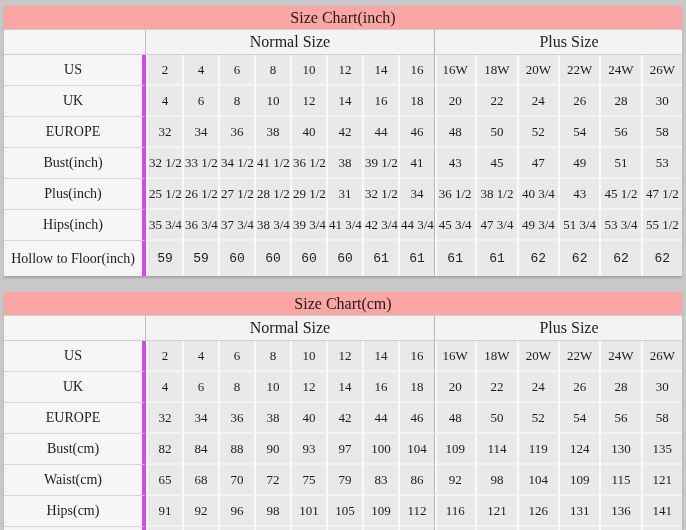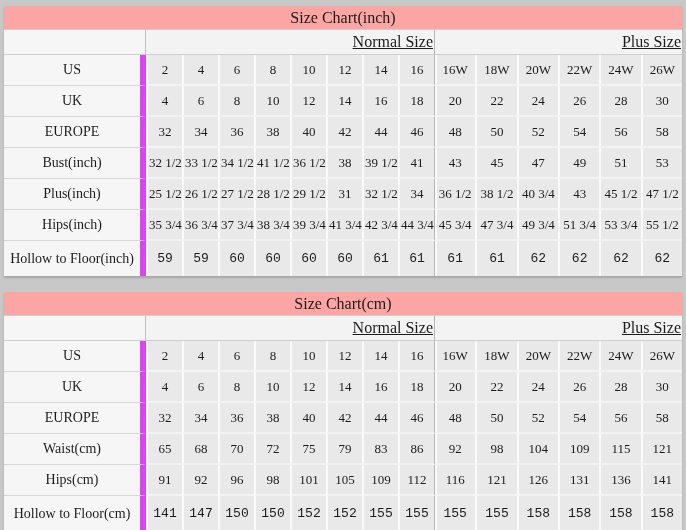--- a/index.html
+++ b/index.html
@@ -40,31 +40,30 @@
     text-align: center;
     font-size: 16px;
   }
   .group-row td { height: 22px; border-bottom: 1px solid #cfcfcf; }
   .group-row .spacer {
     background: #f6f6f6;
     border-right: 1px solid #bdbdbd;
   }
   .group {
     background: #f3f3f3;
-    text-align: right;
+    text-align: center;
     font-size: 16px;
-    text-decoration: underline;
   }
   .group.plus-divider { border-left: 1px solid #b5b5b5; padding-left: 22px; }
 
   .data-row td { height: 27px; }
   .data-row:last-child td { height: 33px; }
   .data-row .label {
     background: #f6f6f6;
-    border-right: 6px solid #d946ef;
+    border-right: 4px solid #d946ef;
     border-bottom: 1px solid #d6d6d6;
     text-align: center;
     font-size: 14px;
   }
   .data-row:last-child .label { border-bottom: none; }
   .cell {
     background: #e9e9e9;
     border-left: 2px solid #fafafa;
     border-bottom: 2px solid #f3f3f3;
     text-align: center;
@@ -302,20 +301,37 @@
           <td class="cell">44</td>
           <td class="cell">46</td>
           <td class="cell plus-first">48</td>
           <td class="cell">50</td>
           <td class="cell">52</td>
           <td class="cell">54</td>
           <td class="cell">56</td>
           <td class="cell">58</td>
         </tr>
         <tr class="data-row">
+          <td class="label">Bust(cm)</td>
+          <td class="cell">82</td>
+          <td class="cell">84</td>
+          <td class="cell">88</td>
+          <td class="cell">90</td>
+          <td class="cell">93</td>
+          <td class="cell">97</td>
+          <td class="cell">100</td>
+          <td class="cell">104</td>
+          <td class="cell plus-first">109</td>
+          <td class="cell">114</td>
+          <td class="cell">119</td>
+          <td class="cell">124</td>
+          <td class="cell">130</td>
+          <td class="cell">135</td>
+        </tr>
+        <tr class="data-row">
           <td class="label">Waist(cm)</td>
           <td class="cell">65</td>
           <td class="cell">68</td>
           <td class="cell">70</td>
           <td class="cell">72</td>
           <td class="cell">75</td>
           <td class="cell">79</td>
           <td class="cell">83</td>
           <td class="cell">86</td>
           <td class="cell plus-first">92</td>

